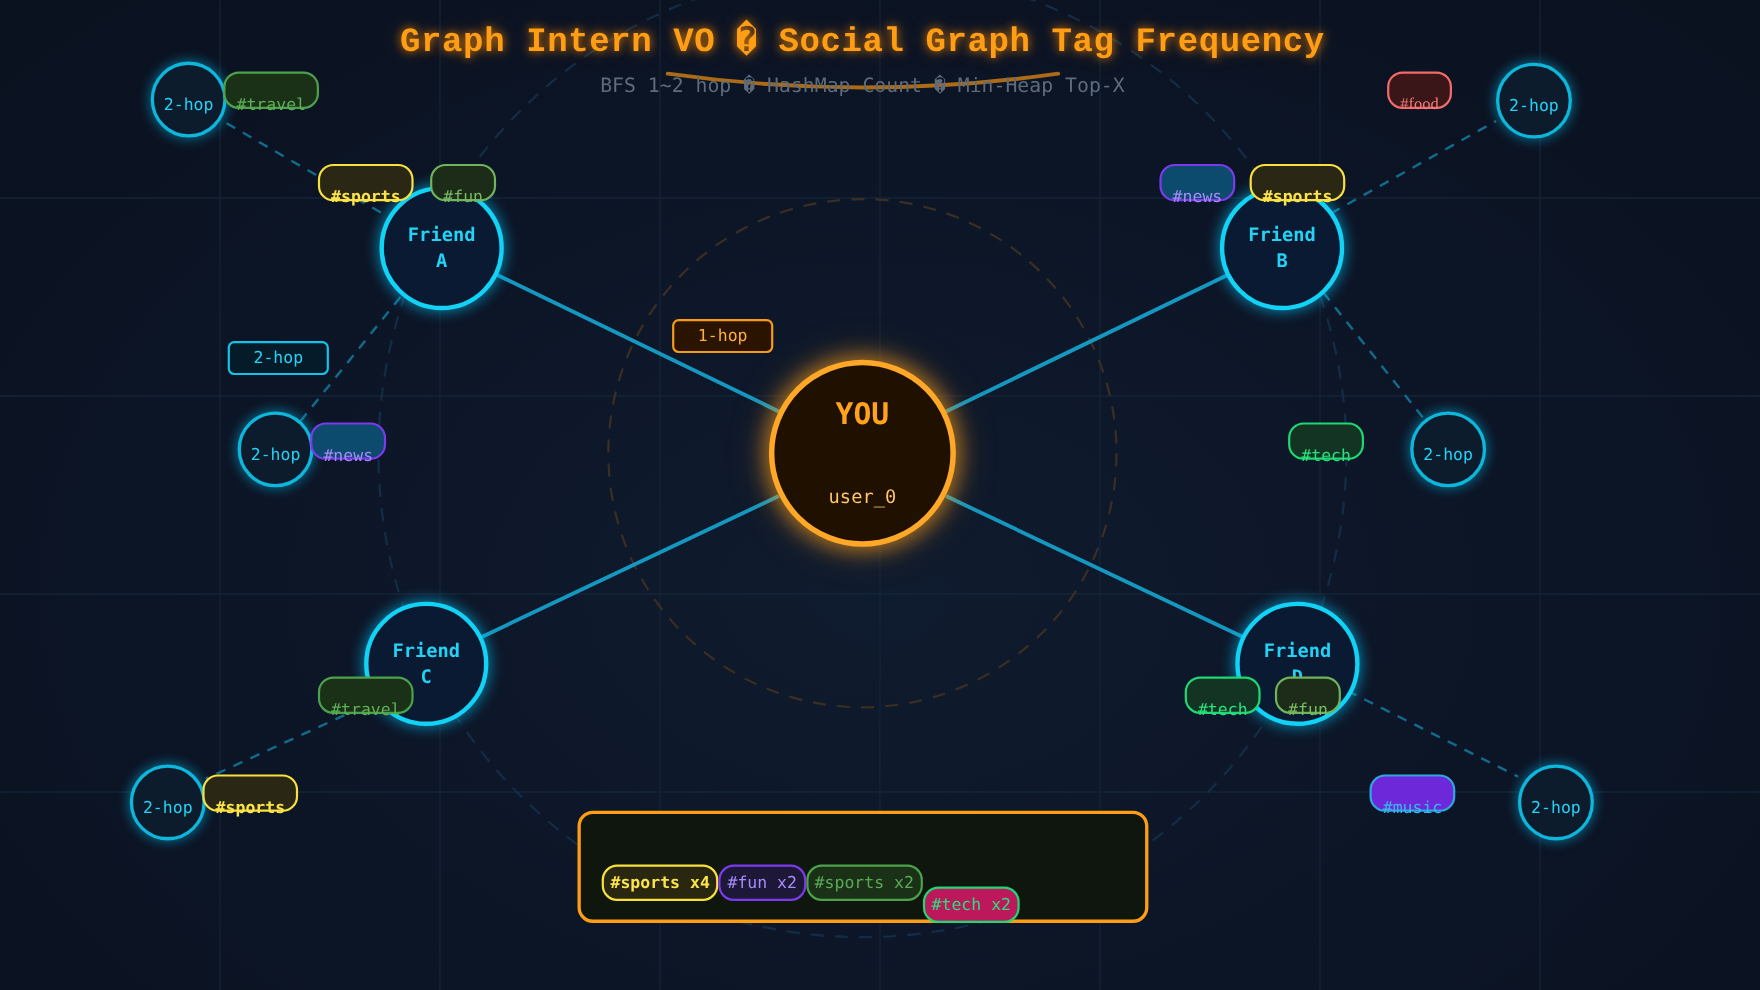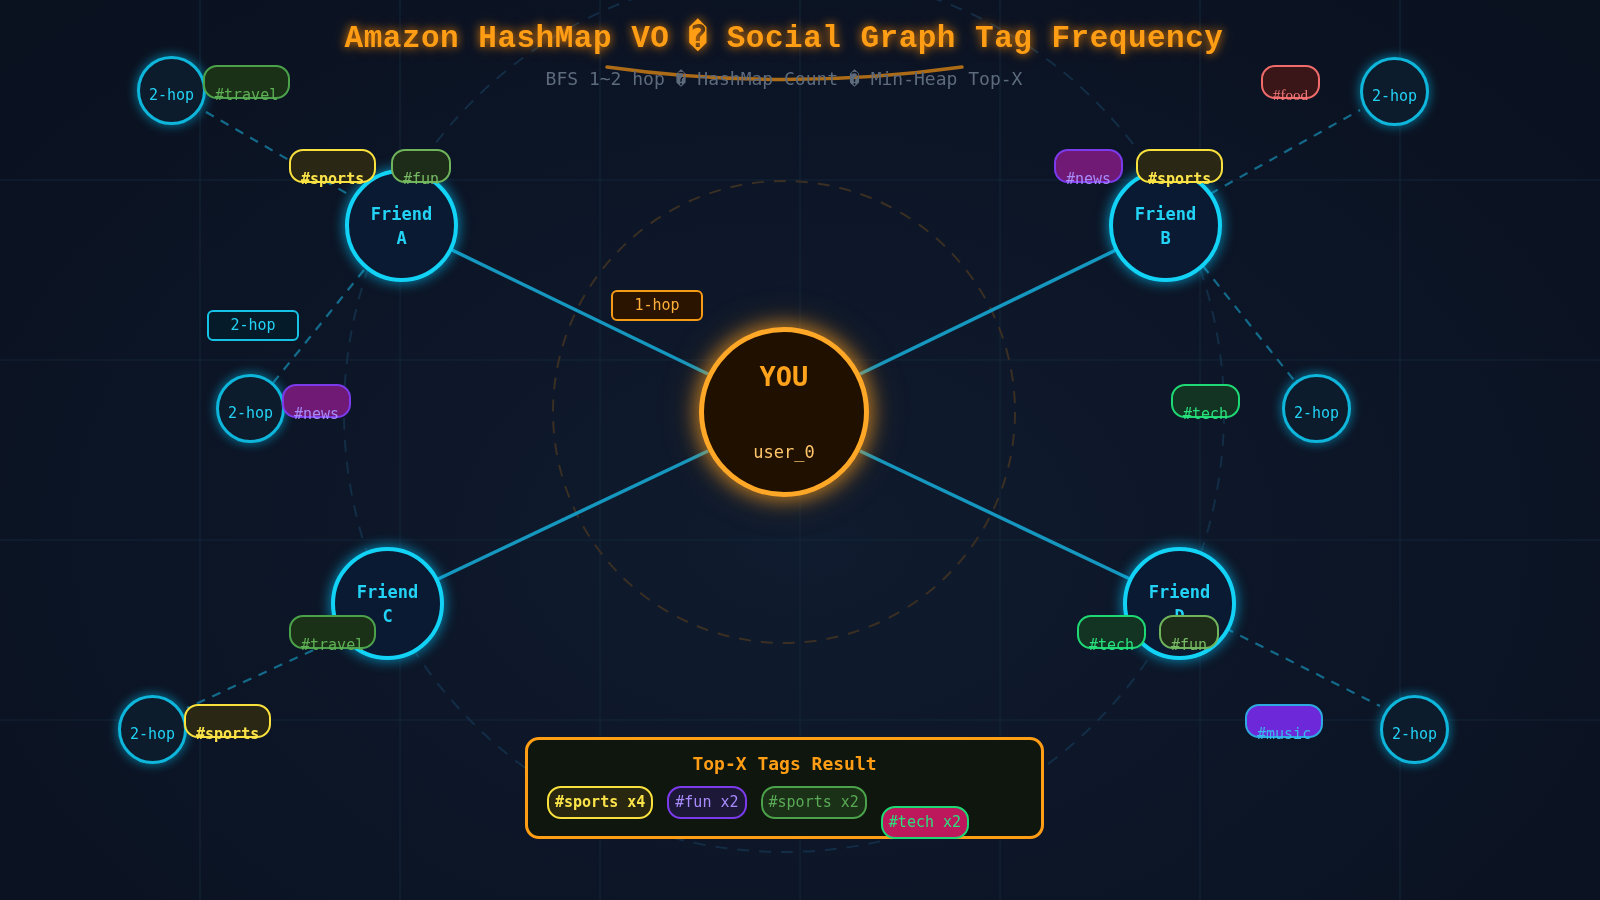--- a/index.html
+++ b/index.html
@@ -42,39 +42,39 @@
     color:#22d3f5; font-size:15px; padding-top:8px;
   }
   .tag {
     position:absolute; box-sizing:border-box; height:31px; line-height:27px;
     border-radius:14px; border:2px solid; padding:15px 10px;
     font-family:"DejaVu Sans Mono", monospace; font-size:15px; white-space:nowrap;
   }
   .t-sports { border-color:#f8e03d; color:#fbe34a; background:#2a2715; font-weight:bold; }
   .t-fun    { border-color:#6fb35a; color:#77b964; background:#1c2c19; }
   .t-travel { border-color:#4ca24a; color:#5eaf55; background:#1a3118; }
-  .t-news   { border-color:#7c3aed; color:#a78bfa; background:#701a75; }
+  .t-news   { border-color:#7c3aed; color:#a78bfa; background:#0c4a6e; }
   .t-food   { border-color:#f26b6b; color:#f47a7a; background:#3a1618;font-family:Liberation Serif, serif; }
   .t-tech   { border-color:#1ed873; color:#2ae07e; background:#133422; }
   .t-music  { border-color:#2ea8e0; color:#3ab7ee; background:#6d28d9; }
   .hoplabel {
     position:absolute; box-sizing:border-box; height:31px; line-height:27px;
     border-radius:6px; border:2px solid; text-align:center; font-size:15px;
   }
   .hoplabel.h1 { border-color:#f59b16; color:#ffae3a; background:#2a1400; width:92px; }
   .hoplabel.h2 { border-color:#14c3e6; color:#22d3f5; background:#061b2a; width:92px; }
   .result {
     position:absolute; left:525px; top:737px; width:519px; height:102px; box-sizing:border-box;
     border:3px solid #ff9d14; border-radius:14px; background:#0e160d;
   }
   .result .rtitle {
     position:absolute; left:0; top:13px; width:100%; text-align:center;
     color:#ff9d14; font-weight:bold; font-size:18px;
   }
-  .result .chips { position:absolute; left:19px; top:46px; display:flex; gap:14px; }
+  .result .chips { position:absolute; left:19px; top:46px; display:flex; }
   .result .chip {
     height:33px; line-height:29px; box-sizing:border-box; border-radius:14px; border:2px solid;
     padding:0 6px; font-size:15px; white-space:nowrap;
   }
   .chip.c-sports { border-color:#f8e03d; color:#fbe34a; background:#2a2710; font-weight:bold; }
   .chip.c-fun { border-color:#7c3aed; color:#a78bfa; background:#1d1838; }
   .chip.c-travel { border-color:#4ca24a; color:#5aa955; background:#1a3118; }
   .chip.c-tech { border-color:#1ed873; color:#2ae07e; background:#be185d;margin-top:20px; }
 </style>
 </head>
@@ -118,21 +118,21 @@
 
   <g stroke="#1597bf" stroke-width="3.5">
     <line x1="452" y1="250" x2="708" y2="374"></line>
     <line x1="1116" y1="250" x2="860" y2="374"></line>
     <line x1="438" y1="579" x2="708" y2="451"></line>
     <line x1="1130" y1="579" x2="860" y2="451"></line>
   </g>
   <rect x="686" y="314" width="196" height="196" fill="url(#youglow)"></rect>
 </svg>
 
-<div class="title">Amazon HashMap VO � Social Graph Tag Frequency</div>
+<div class="title">Graph Intern VO � Social Graph Tag Frequency</div>
 <div class="subtitle">BFS 1~2 hop � HashMap Count � Min-Heap Top-X</div>
 
 <div class="node you" style="left:699px;top:327px;gap:40px;">
   <div class="n1">YOU</div>
   <div class="n2">user_0</div>
 </div>
 
 <div class="node friend" style="left:345px;top:169px;">
   <div>Friend</div>
   <div>A</div>
@@ -180,20 +180,19 @@
 <div class="tag t-food" style="left:1261px;top:65px;">#food</div>
 <div class="tag t-news" style="left:282px;top:384px;">#news</div>
 <div class="tag t-tech" style="left:1171px;top:384px;">#tech</div>
 <div class="tag t-travel" style="left:289px;top:615px;">#travel</div>
 <div class="tag t-sports" style="left:184px;top:704px;">#sports</div>
 <div class="tag t-tech" style="left:1077px;top:615px;">#tech</div>
 <div class="tag t-fun" style="left:1159px;top:615px;">#fun</div>
 <div class="tag t-music" style="left:1245px;top:704px;">#music</div>
 
 <div class="result">
-  <div class="rtitle">Top-X Tags Result</div>
   <div class="chips">
     <div class="chip c-sports">#sports x4</div>
     <div class="chip c-fun">#fun x2</div>
     <div class="chip c-travel">#sports x2</div>
     <div class="chip c-tech">#tech x2</div>
   </div>
 </div>
 
 </body></html>

